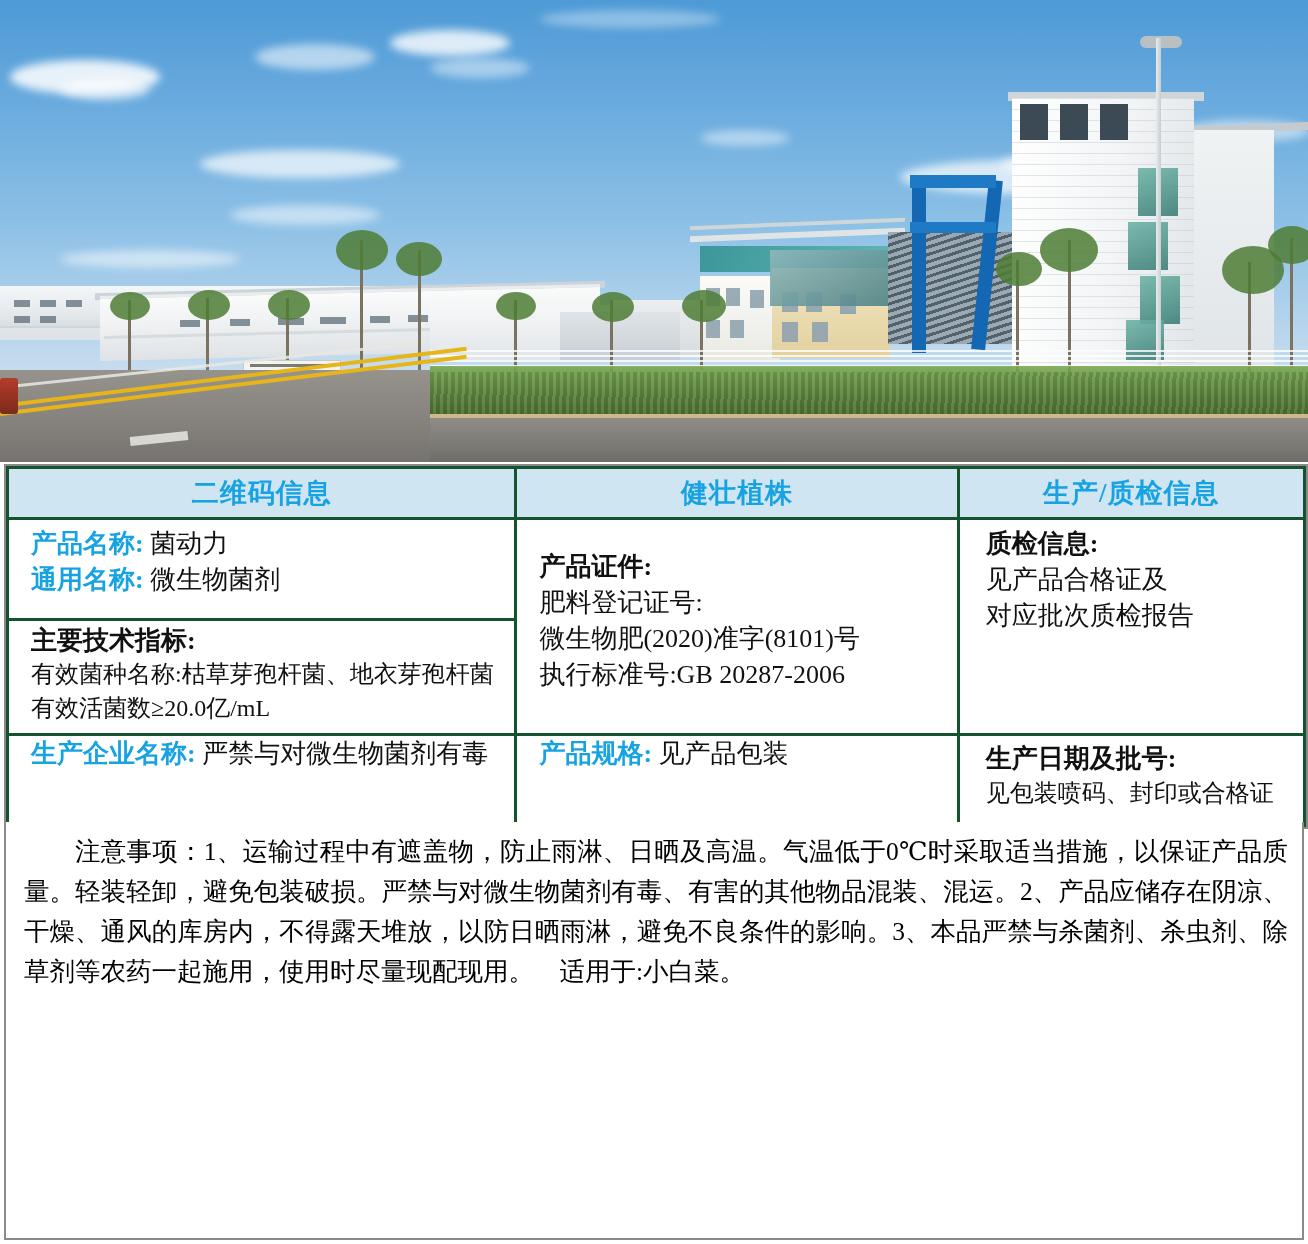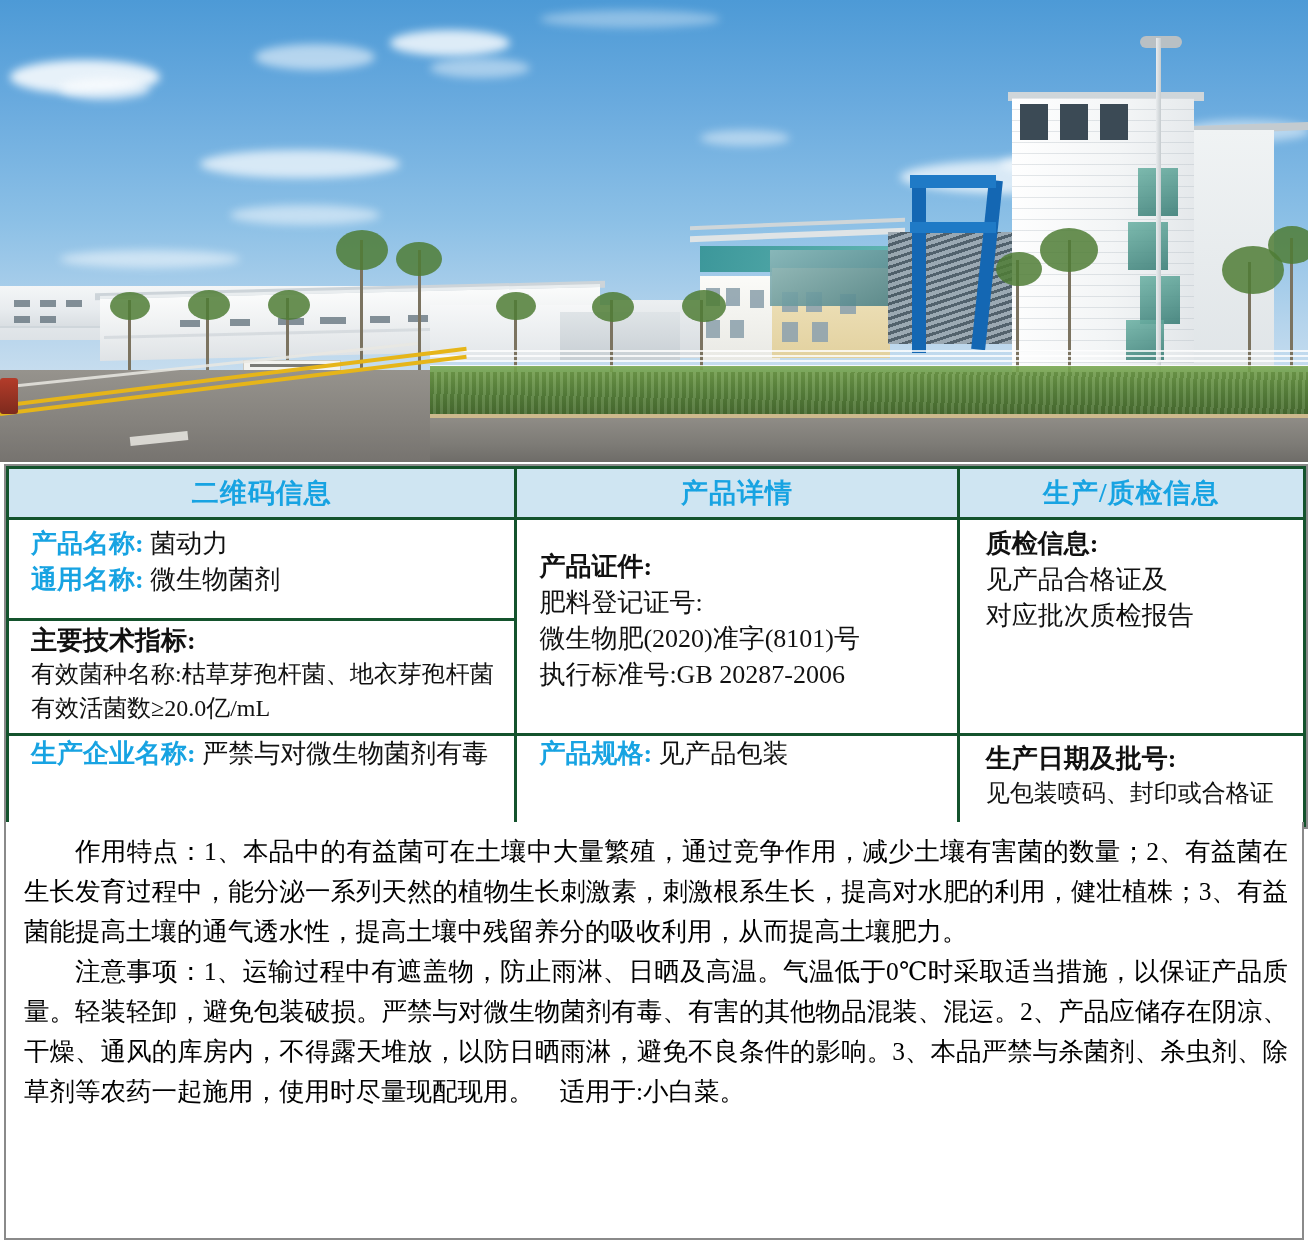--- a/index.html
+++ b/index.html
@@ -258,21 +258,21 @@
   <div class="tbl">
     <table class="info">
       <colgroup>
         <col style="width:508px">
         <col style="width:442px">
         <col style="width:346px">
       </colgroup>
       <tbody>
           <tr>
         <td class="hdr">二维码信息</td>
-        <td class="hdr">产品详情</td>
+        <td class="hdr">健壮植株</td>
         <td class="hdr">生产/质检信息</td>
       </tr>
 
       <tr>
 
         <td style="height:98px">
           <div class="cellpad">
             <div class="line">
               <span class="lbl">产品名称:</span>
               <span>菌动力</span>
@@ -338,17 +338,16 @@
             <div class="line lbl" style="line-height:34px">生产日期及批号:</div>
             <div class="line-sm">见包装喷码、封印或合格证</div>
           </div>
         </td>
       </tr>
     </tbody>
       </table>
   </div>
 
   <div class="usage">
-    <div class="para">作用特点：1、本品中的有益菌可在土壤中大量繁殖，通过竞争作用，减少土壤有害菌的数量；2、有益菌在生长发育过程中，能分泌一系列天然的植物生长刺激素，刺激根系生长，提高对水肥的利用，健壮植株；3、有益菌能提高土壤的通气透水性，提高土壤中残留养分的吸收利用，从而提高土壤肥力。</div>
     <div class="para">注意事项：1、运输过程中有遮盖物，防止雨淋、日晒及高温。气温低于0℃时采取适当措施，以保证产品质量。轻装轻卸，避免包装破损。严禁与对微生物菌剂有毒、有害的其他物品混装、混运。2、产品应储存在阴凉、干燥、通风的库房内，不得露天堆放，以防日晒雨淋，避免不良条件的影响。3、本品严禁与杀菌剂、杀虫剂、除草剂等农药一起施用，使用时尽量现配现用。　适用于:小白菜。</div>
   </div>
 
 </div>
 
 </body></html>

